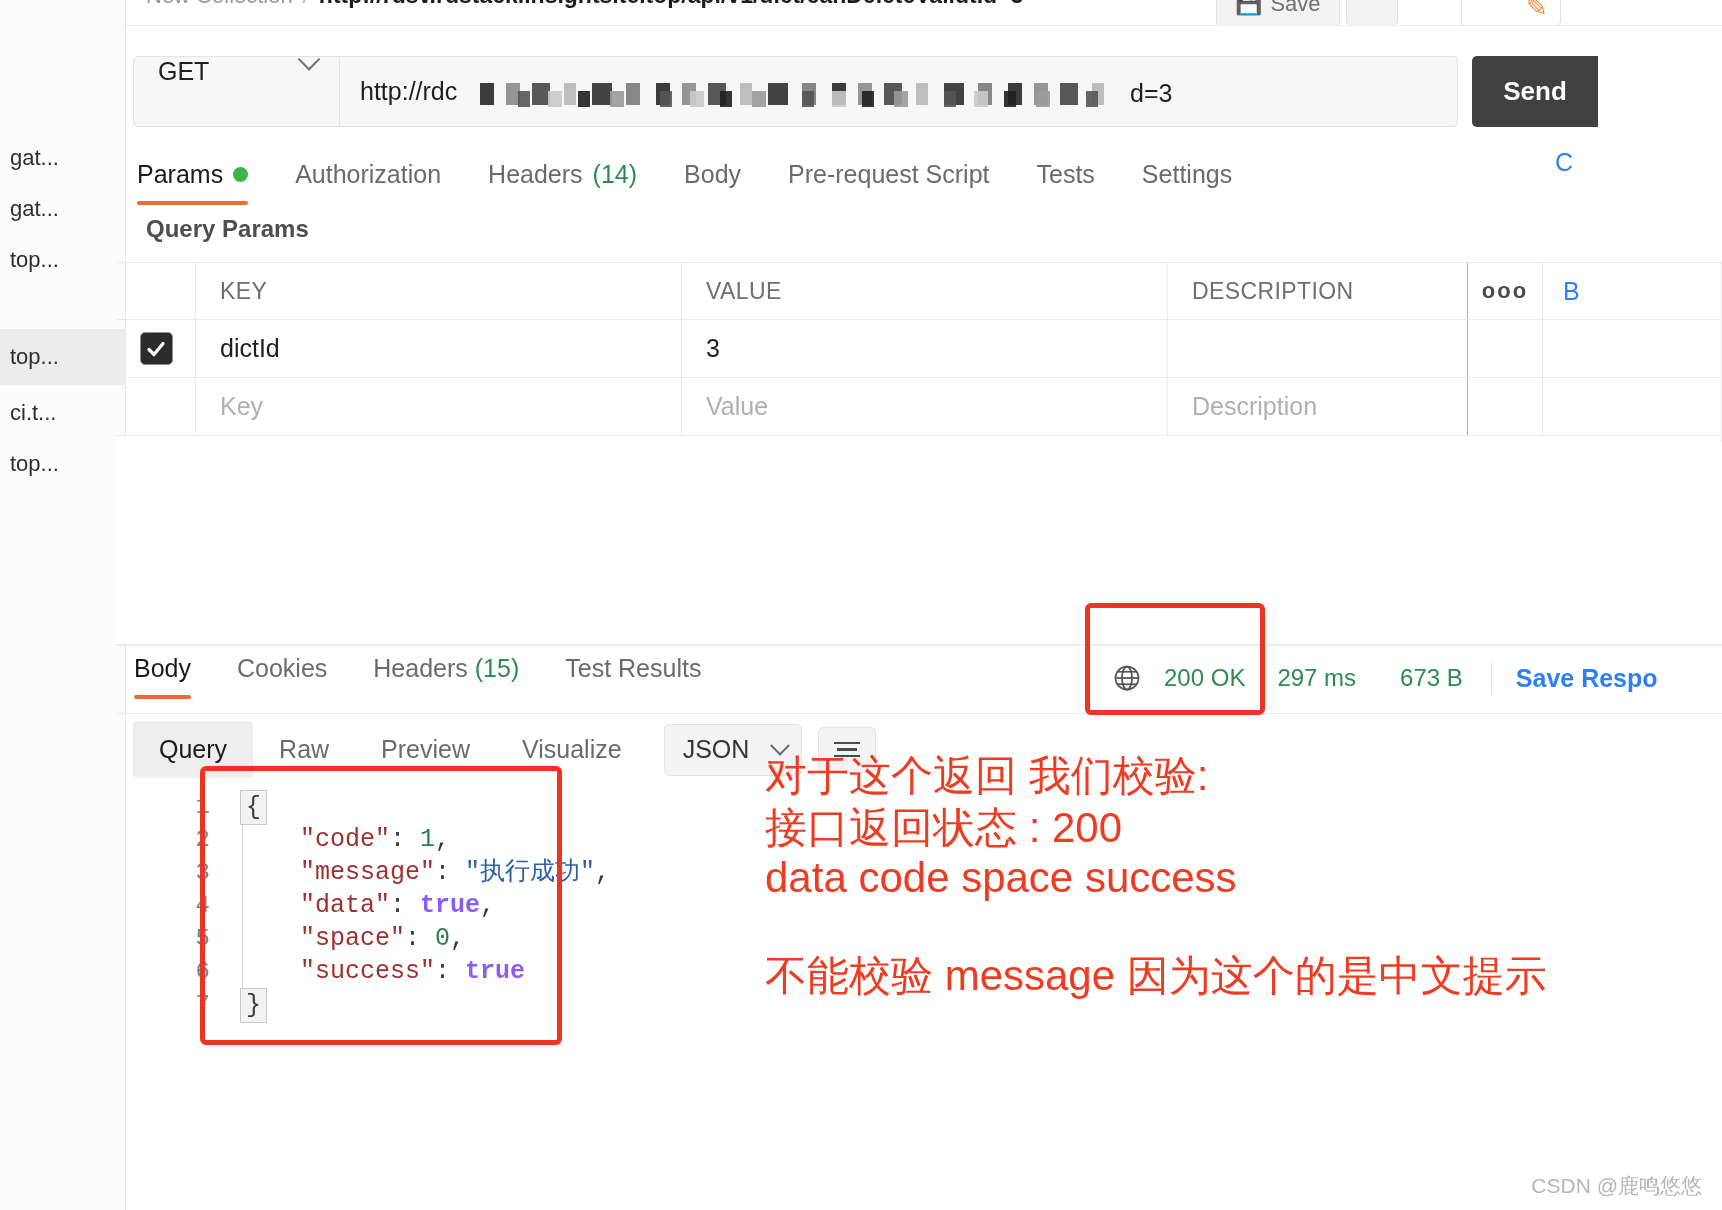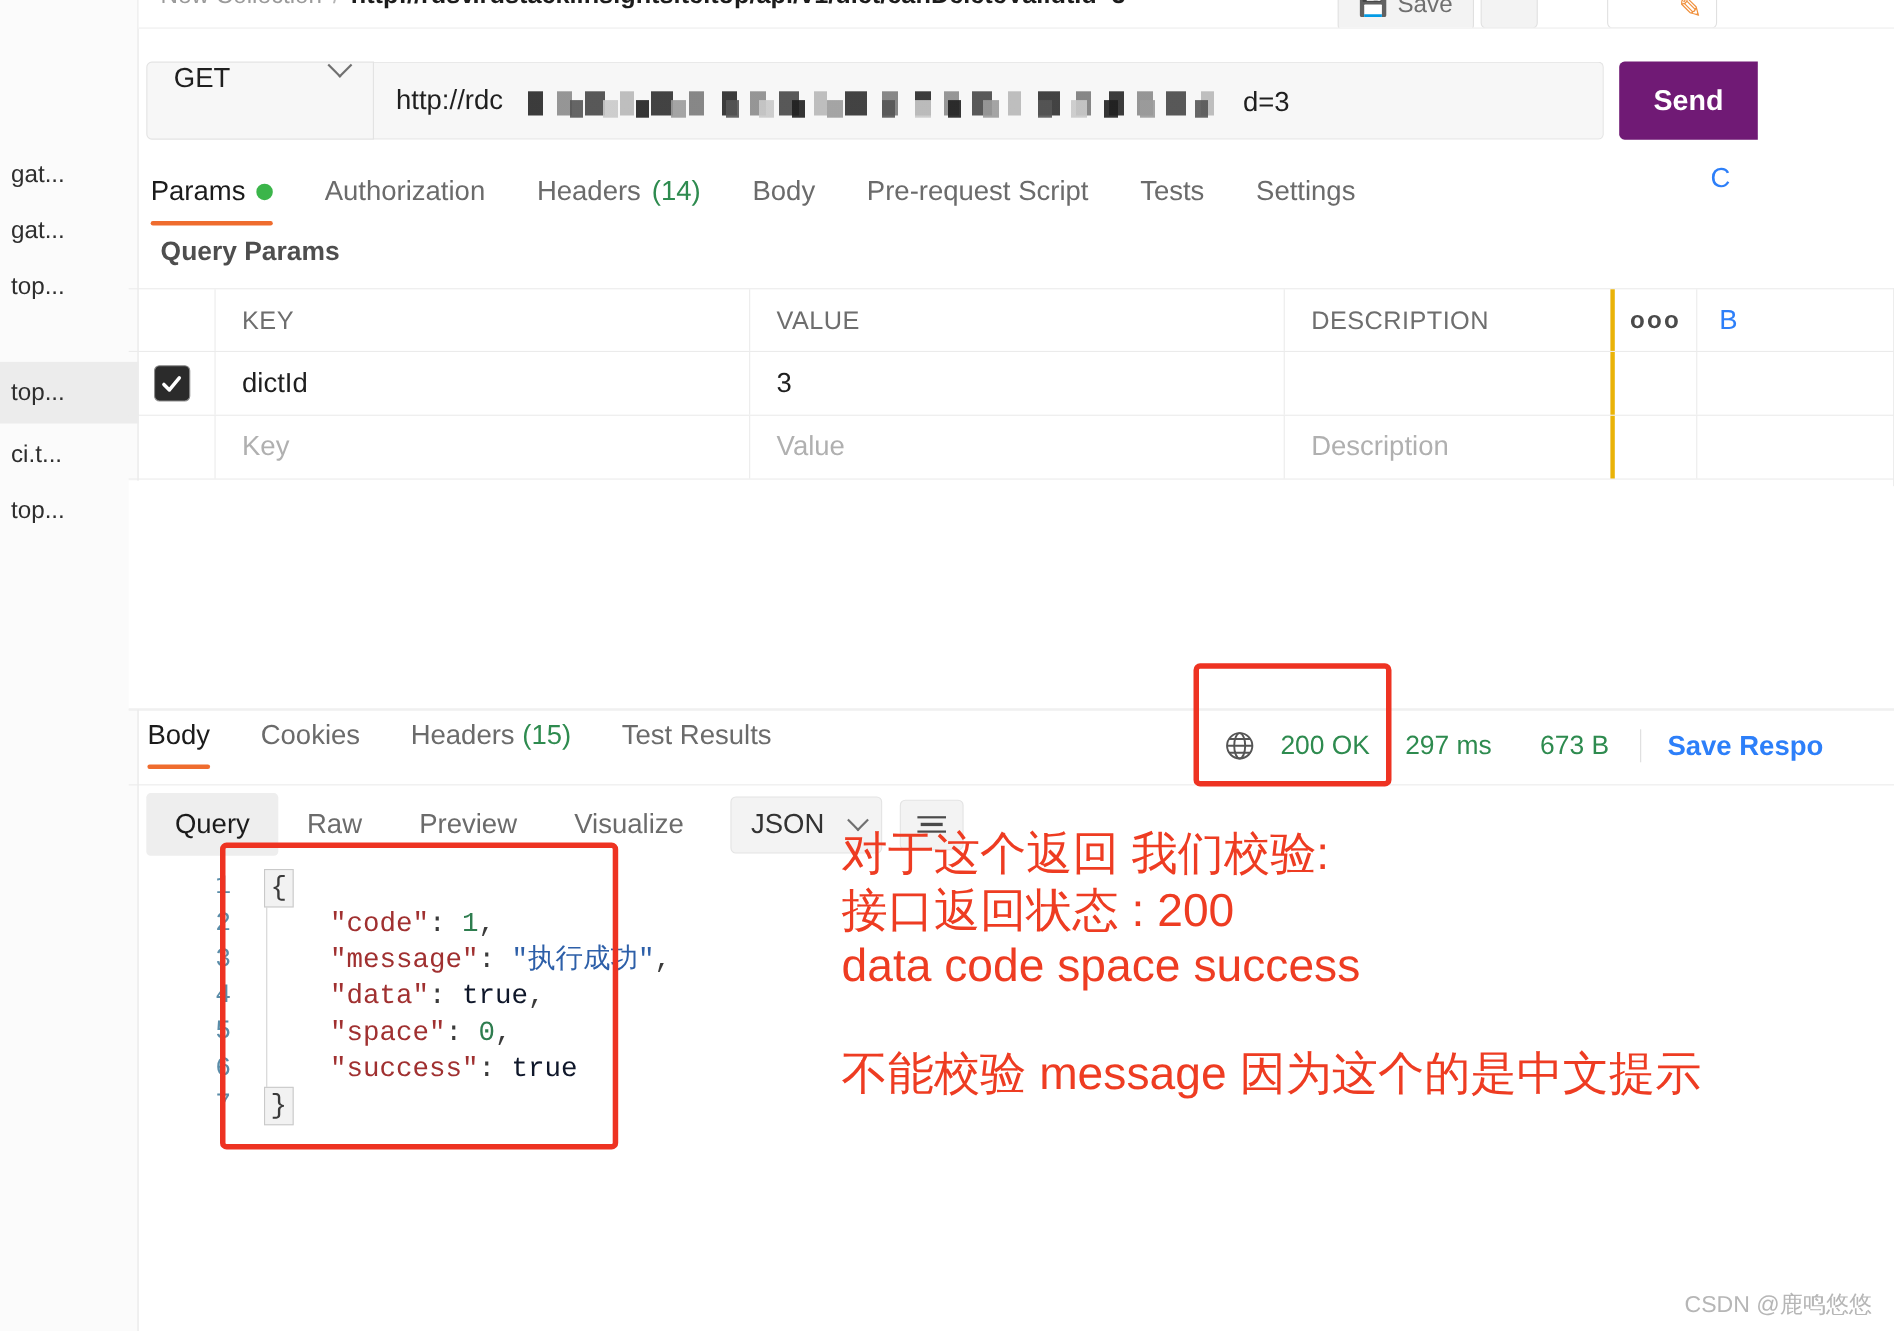--- a/index.html
+++ b/index.html
@@ -123,21 +123,21 @@
     opacity: .9;
   }
   .url-tail {
     position: absolute; left: 790px; top: 22px;
     font-size: 25px; color: #1f1f1f;
   }
   .send-btn {
     position: absolute;
     left: 1472px; top: 56px;
     width: 126px; height: 71px;
-    background: #701a75;
+    background: #404040;
     border-radius: 5px 0 0 5px;
     display: flex; align-items: center; justify-content: center;
     color: #ffffff; font-size: 26px; font-weight: bold;
   }
 
   
   .req-tabs {
     position: absolute;
     left: 137px; top: 160px;
     display: flex; align-items: center; gap: 3px;
@@ -170,21 +170,21 @@
     position: absolute;
     left: 117px; top: 262px;
     width: 1605px;
     border-top: 1px solid #ebebeb;
   }
   .trow { display: flex; height: 58px; border-bottom: 1px solid #ebebeb; }
   .trow.hdr { height: 57px; }
   .c-chk  { width: 79px; border-right: 1px solid #ebebeb; display:flex; align-items:center; justify-content:center; }
   .c-key  { width: 486px; border-right: 1px solid #ebebeb; display:flex; align-items:center; padding-left: 24px; }
   .c-val  { width: 486px; border-right: 1px solid #ebebeb; display:flex; align-items:center; padding-left: 24px; }
-  .c-desc { width: 300px; border-right: 4px solid #eab308; display:flex; align-items:center; padding-left: 24px; }
+  .c-desc { width: 300px; border-right: 1px solid #eab308; display:flex; align-items:center; padding-left: 24px; }
   .c-dots { width: 75px; border-right: 1px solid #ebebeb; display:flex; align-items:center; justify-content:center; }
   .c-bulk { flex: 1; display:flex; align-items:center; padding-left: 20px; }
   .hdr-txt { font-size: 23px; color: #6e6e6e; letter-spacing: .4px; }
   .cell-txt { font-size: 25px; color: #1f1f1f; }
   .cell-ph  { font-size: 25px; color: #b0b0b0; }
   .chk {
     width: 33px; height: 33px; border-radius: 5px;
     background: #2b2b2b; border: 1px solid #8d8d8d;
     display: flex; align-items: center; justify-content: center;
   }
@@ -273,21 +273,21 @@
   .jrow { display: flex; align-items: flex-start; height: 33px; }
   .lno {
     width: 42px; text-align: right; color: #5a8ca8;
     font-family: "Liberation Mono", monospace; font-size: 24px;
   }
   .gutter { width: 30px; }
   .jcode { white-space: pre; }
   .k { color: #a03030; }
   .s { color: #2d5fa8; }
   .n { color: #2e7d4f; }
-  .b { color: #0f172a; font-weight: normal; }
+  .b { color: #8b5cf6; font-weight: bold; }
   .p { color: #3a3a3a; }
   .brace-box {
     display: inline-block;
     border: 1px solid #c9c9c9; background: #f2f2f2;
     padding: 0 5px; color: #3a3a3a;
   }
   .fold-line {
     position: absolute; left: 74px; top: 800px;
     width: 1px; height: 212px; background: #d3d3d3;
   }

